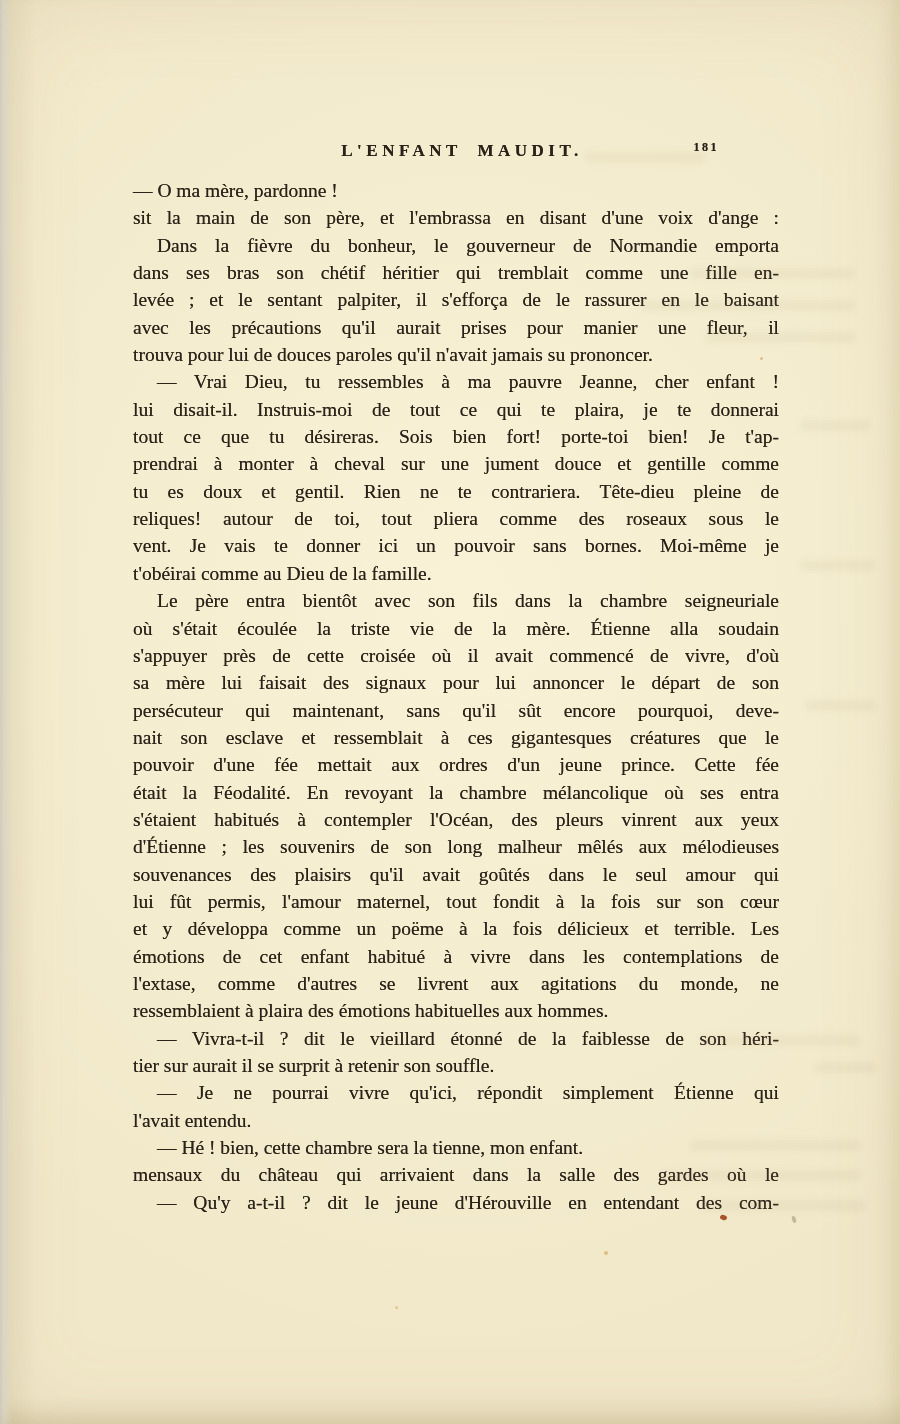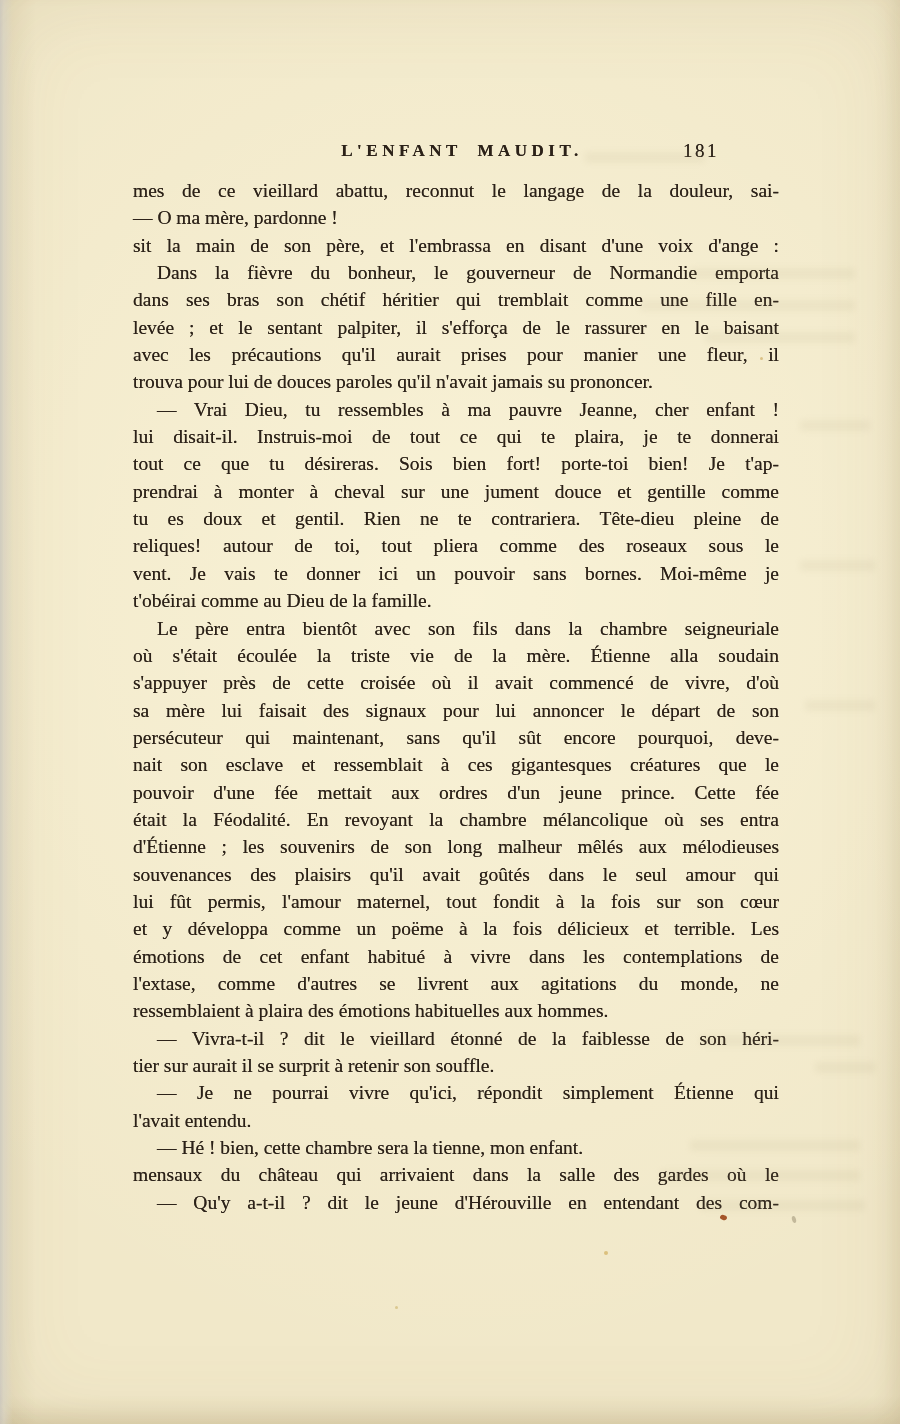--- a/index.html
+++ b/index.html
@@ -29,21 +29,21 @@
 
   
   .running-head{position:absolute;left:133px;top:141px;width:646px;height:24px;}
   .head-title{
     position:absolute;left:0;right:0;top:0;text-align:center;padding-left:12px;
     font-weight:bold;font-size:17px;letter-spacing:4.5px;word-spacing:7px;
     text-shadow:0 0 .5px rgba(43,33,24,.75);
   }
   .head-page{
     position:absolute;right:60px;top:-1px;
-    font-weight:normal;font-size:19px;letter-spacing:2.5px;
+    font-weight:bold;font-size:12px;letter-spacing:2.5px;
     text-shadow:0 0 .5px rgba(43,33,24,.75);
   }
 
   
   .body-text{
     position:absolute;left:133px;top:177px;width:646px;
     font-size:19.5px;line-height:27.35px;
   }
   .line{
     height:27.35px;overflow:visible;
@@ -76,21 +76,20 @@
 <div class="page">
 
   <div class="edge-left"></div>
 
   <div class="running-head">
     <div class="head-title">L'ENFANT MAUDIT.</div>
     <div class="head-page">181</div>
   </div>
 
   <div class="body-text">
-      <div class="line">mes de ce vieillard abattu, reconnut le langage de la douleur, sai-</div>
       <div class="line last">— O ma mère, pardonne !</div>
       <div class="line">sit la main de son père, et l'embrassa en disant d'une voix d'ange :</div>
       <div class="line ind">Dans la fièvre du bonheur, le gouverneur de Normandie emporta</div>
       <div class="line">dans ses bras son chétif héritier qui tremblait comme une fille en-</div>
       <div class="line">levée ; et le sentant palpiter, il s'efforça de le rassurer en le baisant</div>
       <div class="line">avec les précautions qu'il aurait prises pour manier une fleur, il</div>
       <div class="line last">trouva pour lui de douces paroles qu'il n'avait jamais su prononcer.</div>
       <div class="line ind">— Vrai Dieu, tu ressembles à ma pauvre Jeanne, cher enfant !</div>
       <div class="line">lui disait-il. Instruis-moi de tout ce qui te plaira, je te donnerai</div>
       <div class="line">tout ce que tu désireras. Sois bien fort! porte-toi bien! Je t'ap-</div>
@@ -100,20 +99,21 @@
       <div class="line">vent. Je vais te donner ici un pouvoir sans bornes. Moi-même je</div>
       <div class="line last">t'obéirai comme au Dieu de la famille.</div>
       <div class="line ind">Le père entra bientôt avec son fils dans la chambre seigneuriale</div>
       <div class="line">où s'était écoulée la triste vie de la mère. Étienne alla soudain</div>
       <div class="line">s'appuyer près de cette croisée où il avait commencé de vivre, d'où</div>
       <div class="line">sa mère lui faisait des signaux pour lui annoncer le départ de son</div>
       <div class="line">persécuteur qui maintenant, sans qu'il sût encore pourquoi, deve-</div>
       <div class="line">nait son esclave et ressemblait à ces gigantesques créatures que le</div>
       <div class="line">pouvoir d'une fée mettait aux ordres d'un jeune prince. Cette fée</div>
       <div class="line">était la Féodalité. En revoyant la chambre mélancolique où ses entra</div>
+      <div class="line">s'étaient habitués à contempler l'Océan, des pleurs vinrent aux yeux</div>
       <div class="line">d'Étienne ; les souvenirs de son long malheur mêlés aux mélodieuses</div>
       <div class="line">souvenances des plaisirs qu'il avait goûtés dans le seul amour qui</div>
       <div class="line">lui fût permis, l'amour maternel, tout fondit à la fois sur son cœur</div>
       <div class="line">et y développa comme un poëme à la fois délicieux et terrible. Les</div>
       <div class="line">émotions de cet enfant habitué à vivre dans les contemplations de</div>
       <div class="line">l'extase, comme d'autres se livrent aux agitations du monde, ne</div>
       <div class="line last">ressemblaient à plaira des émotions habituelles aux hommes.</div>
       <div class="line ind">— Vivra-t-il ? dit le vieillard étonné de la faiblesse de son héri-</div>
       <div class="line last">tier sur aurait il se surprit à retenir son souffle.</div>
       <div class="line ind">— Je ne pourrai vivre qu'ici, répondit simplement Étienne qui</div>

